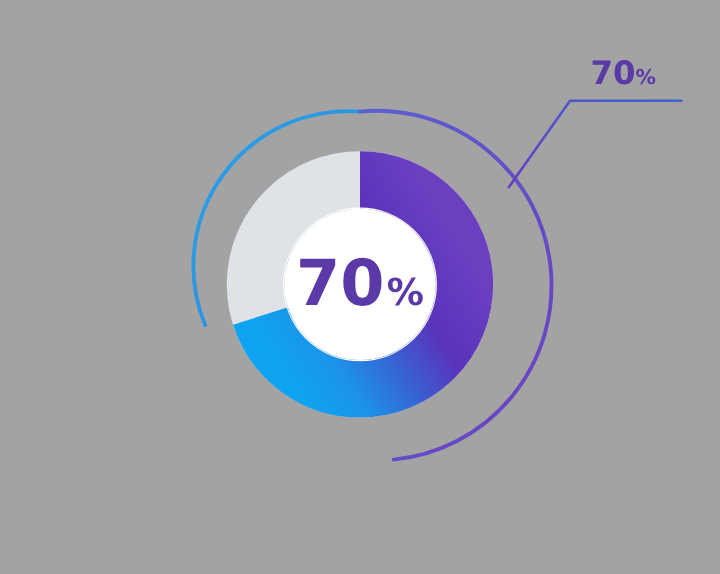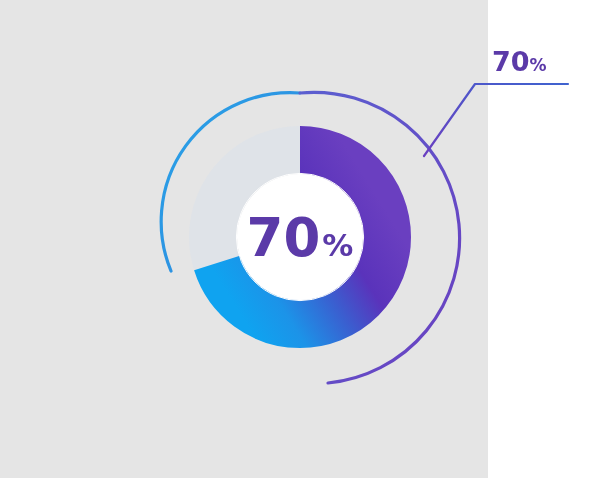--- a/index.html
+++ b/index.html
@@ -8,23 +8,23 @@
     background: #ffffff;
   }
   body {
     width: 600px;
     height: 478px;
     overflow: hidden;
     font-family: "Liberation Sans", sans-serif;
   }
   #stage {
     position: relative;
-    width: 488px;
+    width: 600px;
     height: 478px;
-    background: #e5e5e5;
+    background: #a3a3a3;
   }
   #chart-svg {
     position: absolute;
     left: 0;
     top: 0;
     width: 600px;
     height: 478px;
   }
   .callout-label {
     position: absolute;

